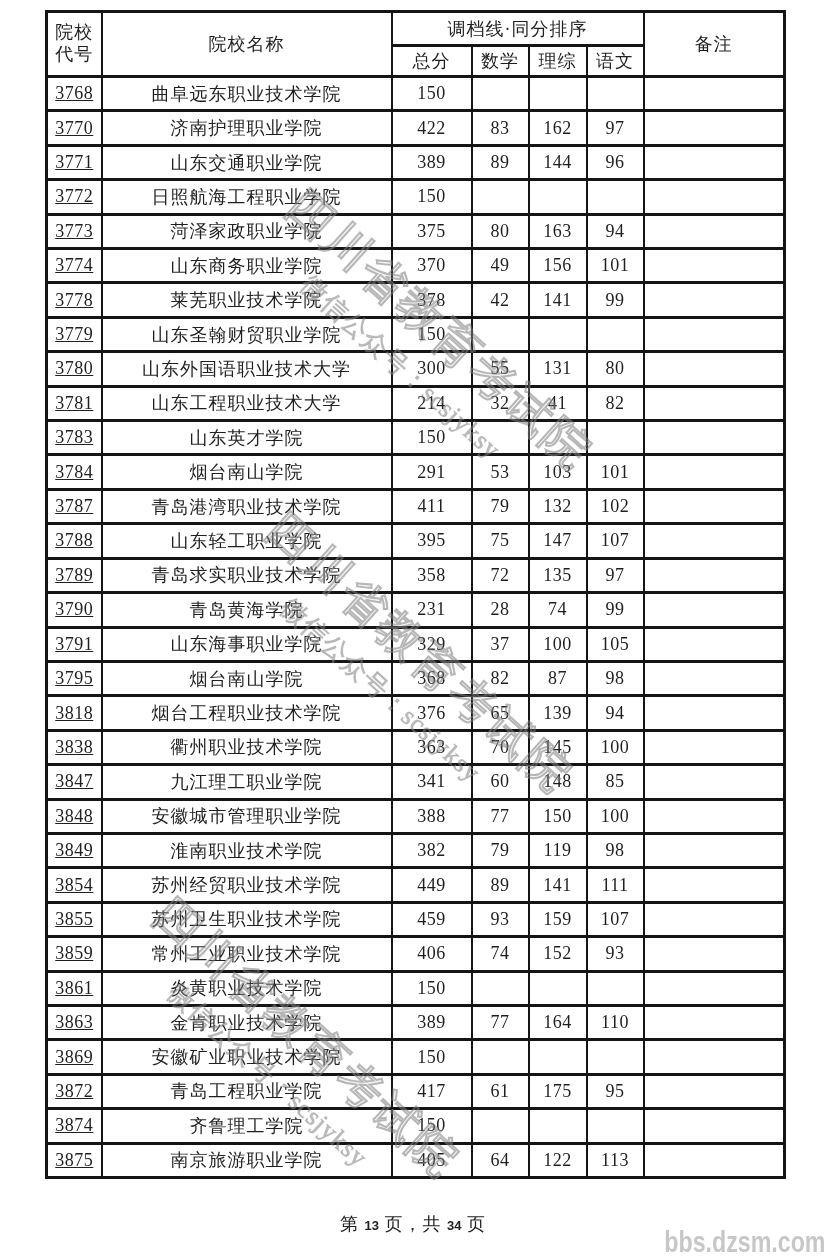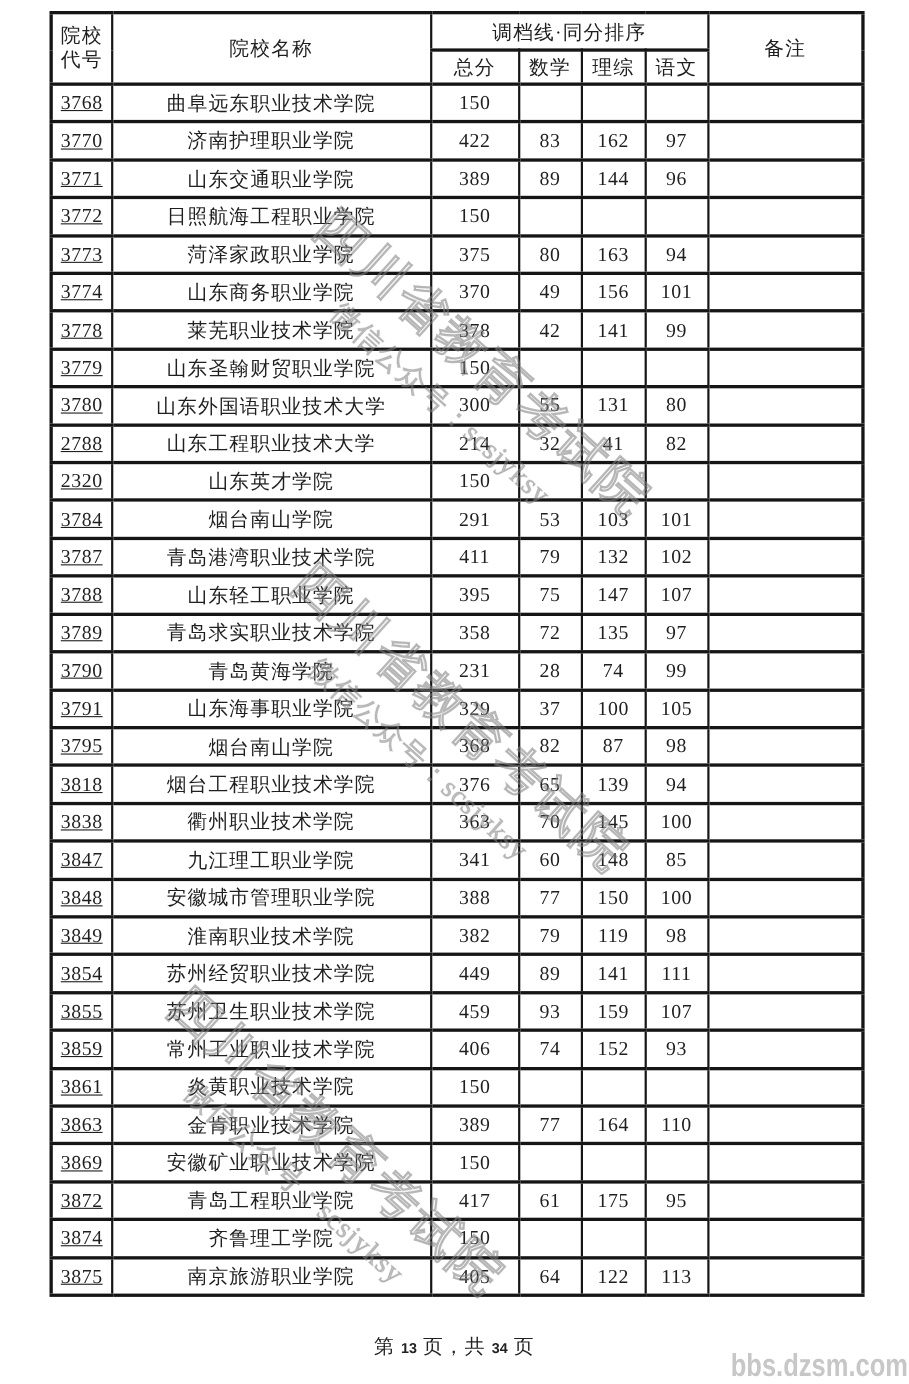--- a/index.html
+++ b/index.html
@@ -182,31 +182,31 @@
     <td class="td-code">3780</td>
     <td class="td-name">山东外国语职业技术大学</td>
     <td class="td-num">300</td>
     <td class="td-num">55</td>
     <td class="td-num">131</td>
     <td class="td-num">80</td>
     <td class="td-remark"></td>
   </tr>
 
   <tr>
-    <td class="td-code">2788</td>
+    <td class="td-code">3781</td>
     <td class="td-name">山东工程职业技术大学</td>
     <td class="td-num">214</td>
     <td class="td-num">32</td>
     <td class="td-num">41</td>
     <td class="td-num">82</td>
     <td class="td-remark"></td>
   </tr>
 
   <tr>
-    <td class="td-code">2320</td>
+    <td class="td-code">3783</td>
     <td class="td-name">山东英才学院</td>
     <td class="td-num">150</td>
     <td class="td-num"></td>
     <td class="td-num"></td>
     <td class="td-num"></td>
     <td class="td-remark"></td>
   </tr>
 
   <tr>
     <td class="td-code">3784</td>

